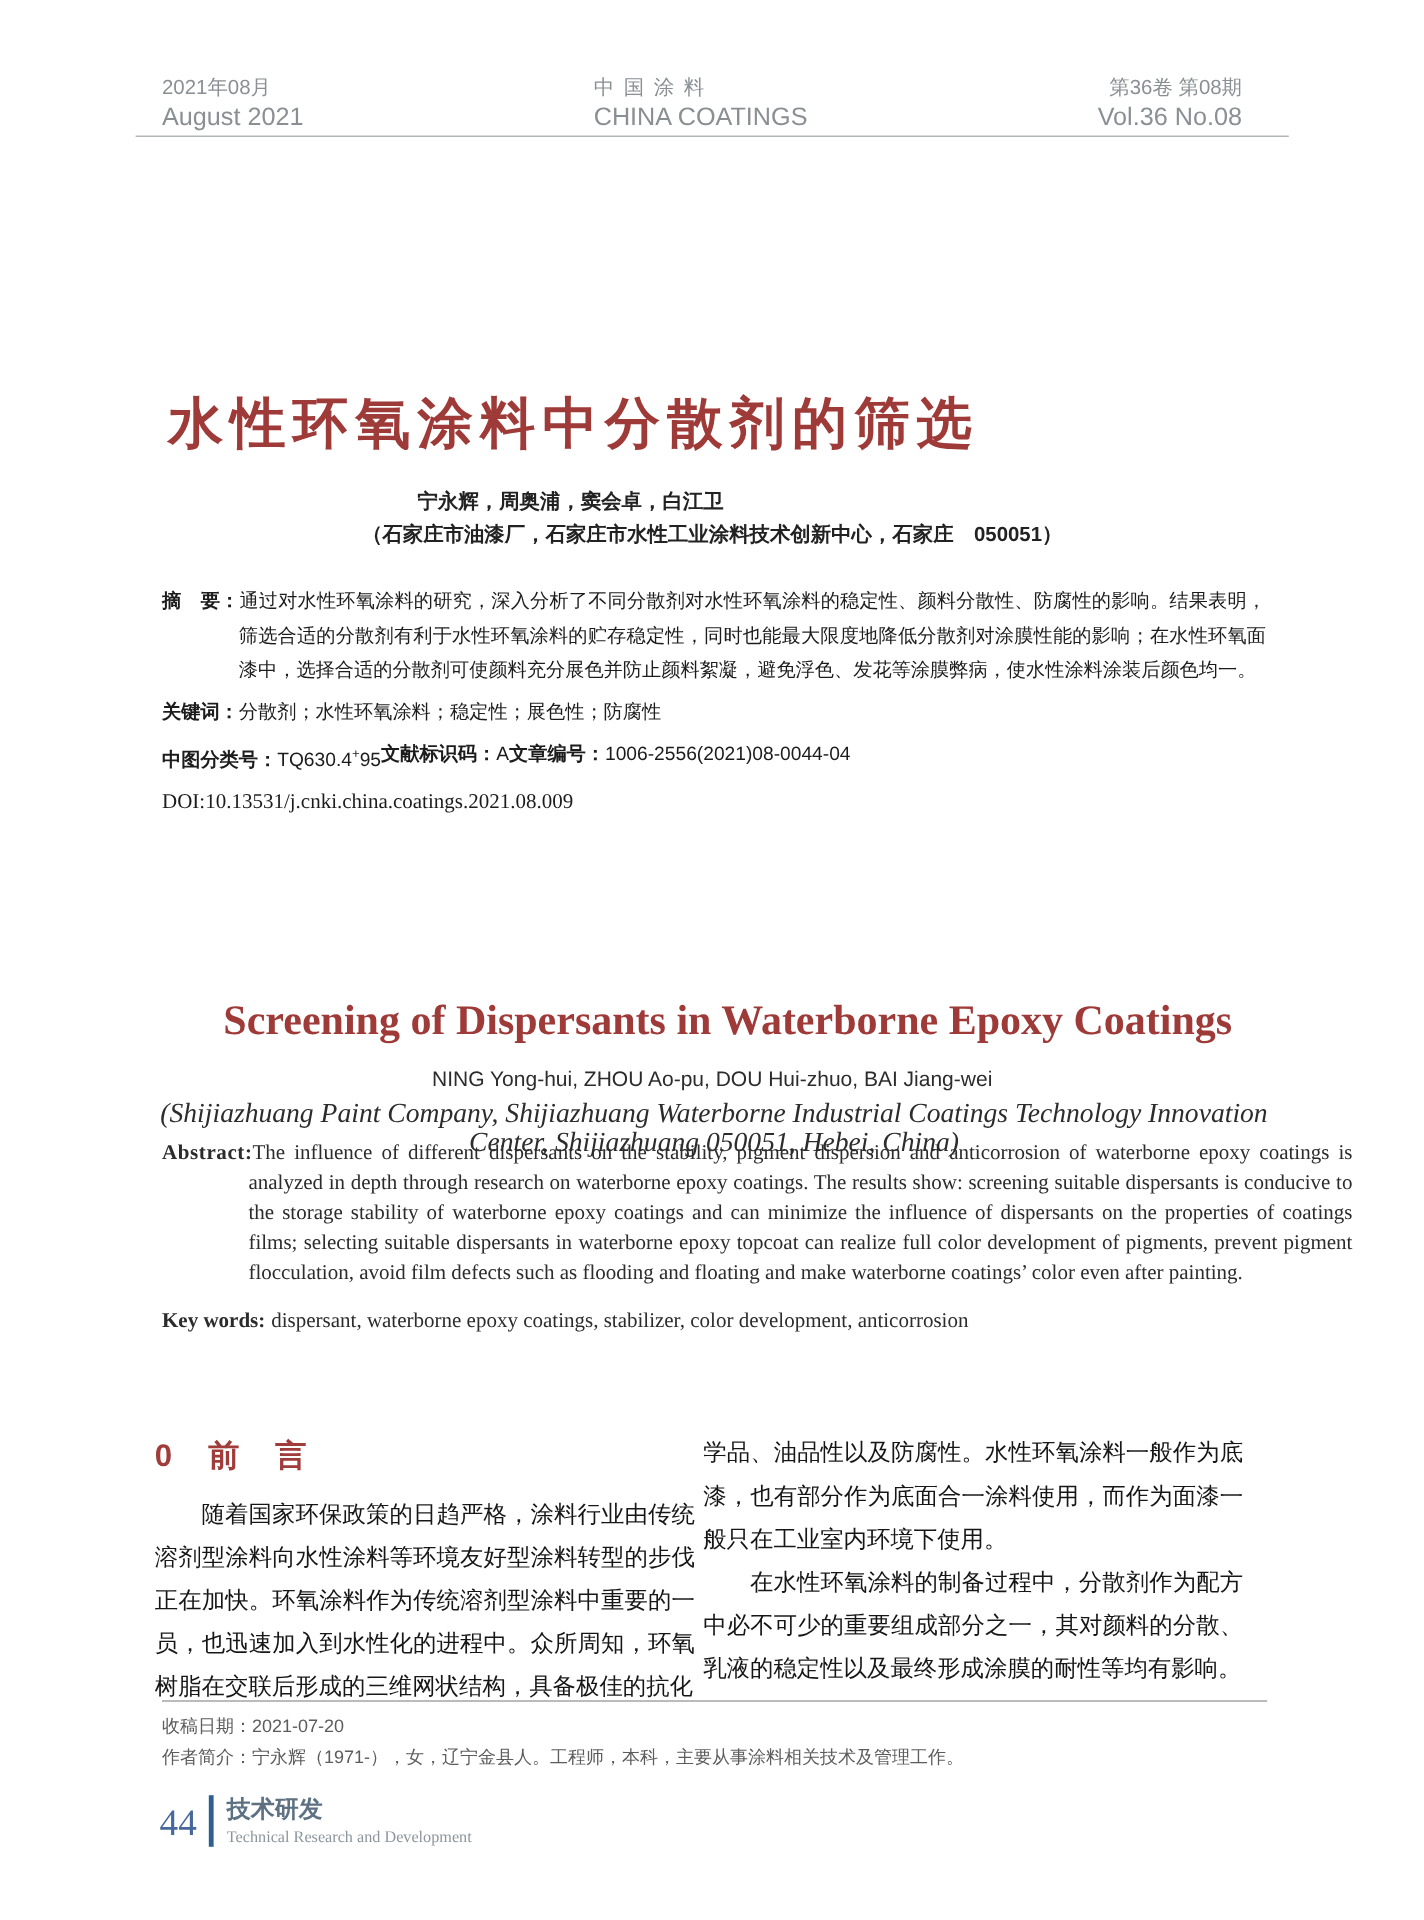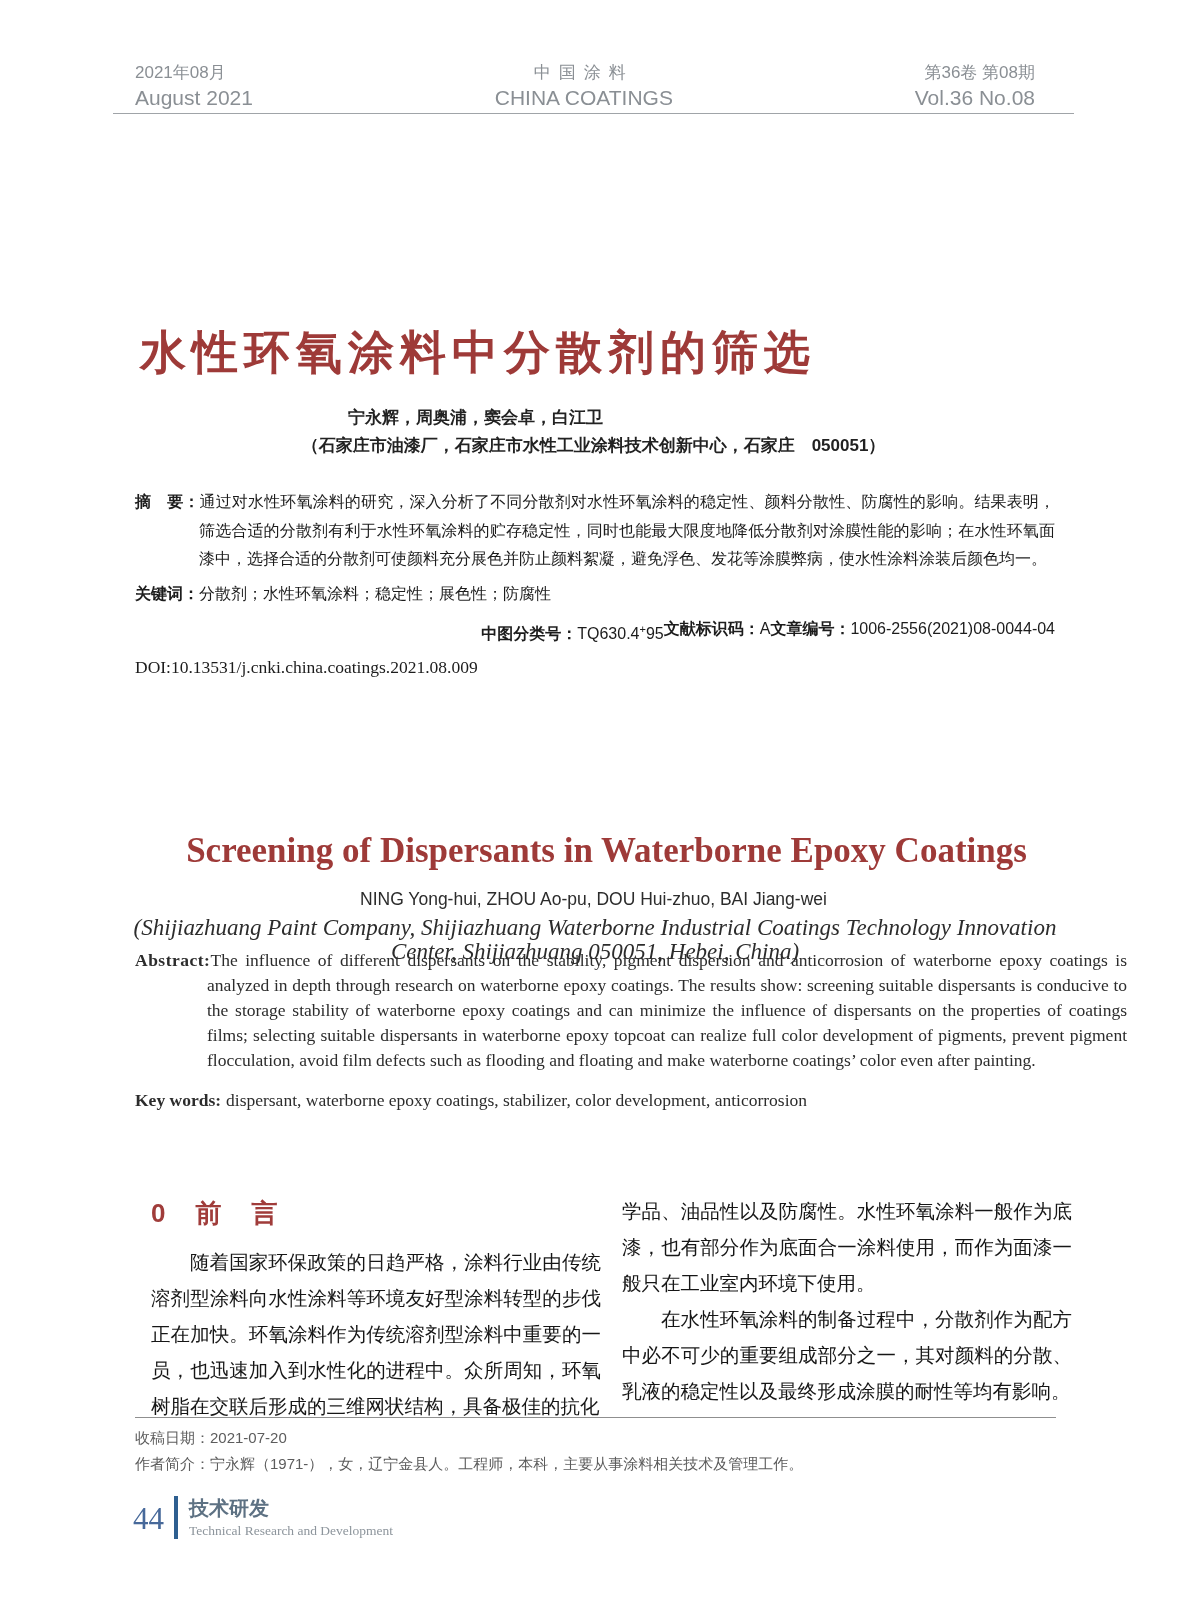--- a/index.html
+++ b/index.html
@@ -8,21 +8,21 @@
     font-family:"Liberation Sans", sans-serif; color:#1e1e1e; overflow:hidden;
   }
 
   
   .journal-header {
     position:absolute; left:135px; top:60px; width:900px;
     display:flex; justify-content:space-between;
     color:#8a8f94; font-size:17px; line-height:25px;
   }
   .journal-header .en { font-size:21px; }
-  .hdr-center { text-align:center; }
+  .hdr-center { }
   .hdr-center .cn { letter-spacing:8px; }
   .hdr-right { text-align:right; }
   .header-rule { position:absolute; left:113px; top:113px; width:961px; height:1px; background:#a0a4a8; }
 
   
   .cn-title {
     position:absolute; left:0; top:322px; width:956px; margin:0;
     text-align:center; font-size:46px; font-weight:bold; letter-spacing:6px;
     color:#9e3a38;
   }
@@ -33,21 +33,21 @@
   .cn-affiliation {
     position:absolute; left:0; top:434px; width:1187px;
     text-align:center; font-size:17px; font-weight:bold; color:#222;
   }
 
   
   .meta { position:absolute; left:135px; top:488px; width:920px; font-size:16px; color:#1c1c1c; }
   .abstract-cn { margin:0; line-height:28.5px; text-align:justify; padding-left:64px; text-indent:-64px; }
   .lbl { font-weight:bold; }
   .keywords-cn { margin:6px 0 0 0; line-height:28px; }
-  .clc-row { display:flex; justify-content:flex-end; margin-top:7px; line-height:28px; }
+  .clc-row { display:flex; justify-content:flex-start; margin-top:7px; line-height:28px; }
   .clc-row sup { font-size:11px; }
   .doi { margin:9px 0 0 0; font-family:"Liberation Serif", serif; font-size:17.5px; }
 
   
   .en-title {
     position:absolute; left:13px; top:831px; width:1187px; margin:0;
     text-align:center; font-family:"Liberation Serif", serif;
     font-size:35px; font-weight:bold; color:#9e3a38;
   }
   .en-authors {
@@ -65,21 +65,21 @@
     text-align:justify; padding-left:72px; text-indent:-72px; color:#2c2c2c;
   }
   .abstract-en .lbl { letter-spacing:0.5px; }
   .keywords-en {
     position:absolute; left:135px; top:1090px; width:920px; margin:0;
     font-family:"Liberation Serif", serif; font-size:17.5px; color:#2c2c2c;
   }
   .keywords-en .lbl { margin-right:5px; }
 
   
-  .columns { position:absolute; left:151px; top:1194px; width:921px; display:flex; gap:21px; }
+  .columns { position:absolute; left:129px; top:1194px; width:921px; display:flex; gap:7px; }
   .col { width:450px; }
   .section-heading {
     margin:2px 0 14px 0; font-size:26px; font-weight:bold; color:#a03c3a;
   }
   .section-heading .num { margin-right:30px; }
   .section-heading .ttl { letter-spacing:2px; }
   .body-para {
     margin:0; font-family:"Liberation Serif", serif; font-size:19.5px;
     line-height:36px; text-align:justify; text-indent:2em; color:#161616;
   }

